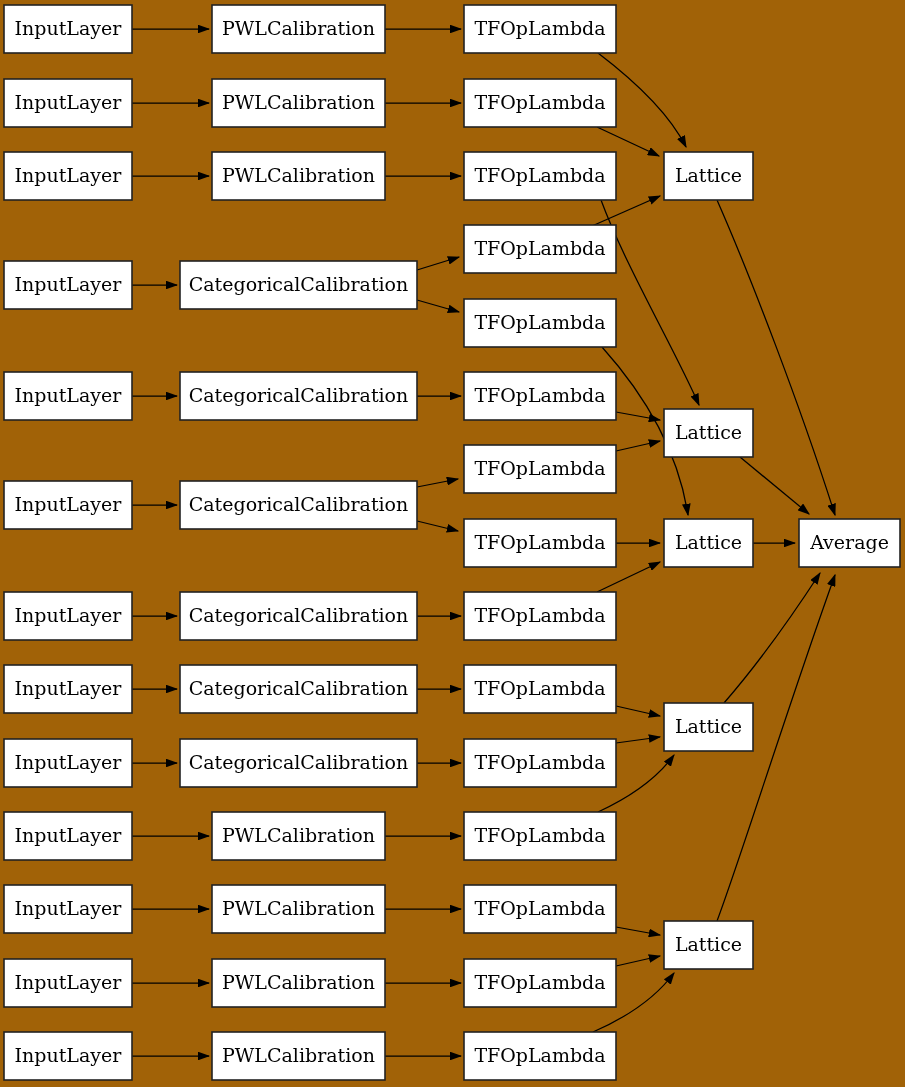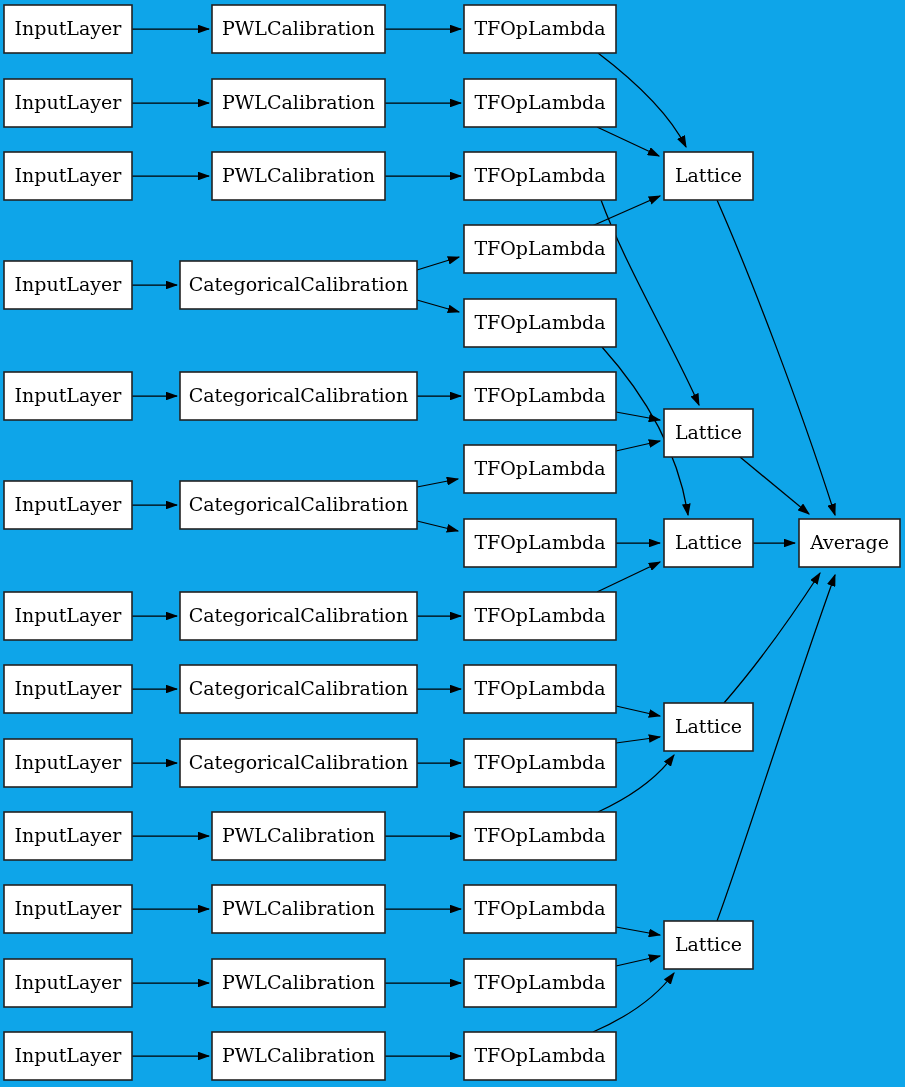--- a/index.html
+++ b/index.html
@@ -4,21 +4,21 @@
 <style>
   html, body {
     margin: 0;
     padding: 0;
     background: #ffffff;
   }
   .canvas {
     position: relative;
     width: 905px;
     height: 1087px;
-    background: #0ea5e9;
+    background: #a16207;
     font-family: "DejaVu Serif", "Liberation Serif", serif;
   }
   svg { display: block; }
   .node-rect {
     fill: #ffffff;
     stroke: #222222;
     stroke-width: 1.6;
   }
   .node-label {
     fill: #000000;

